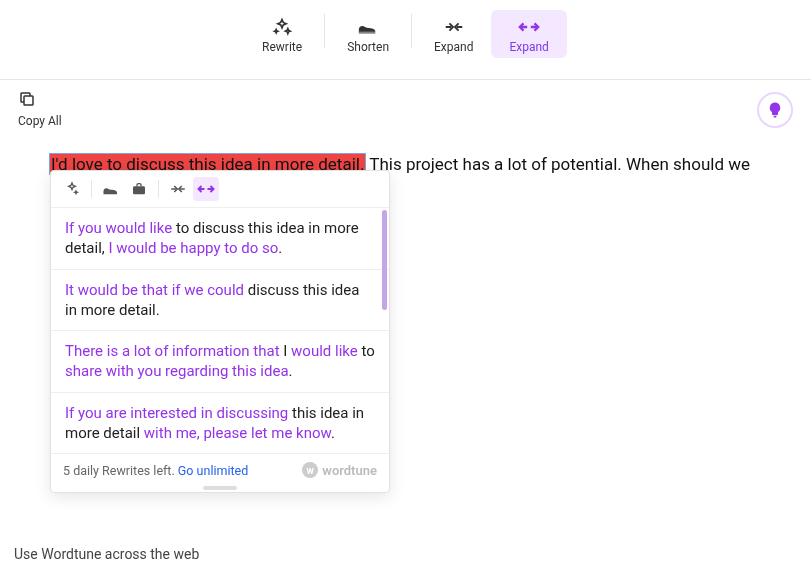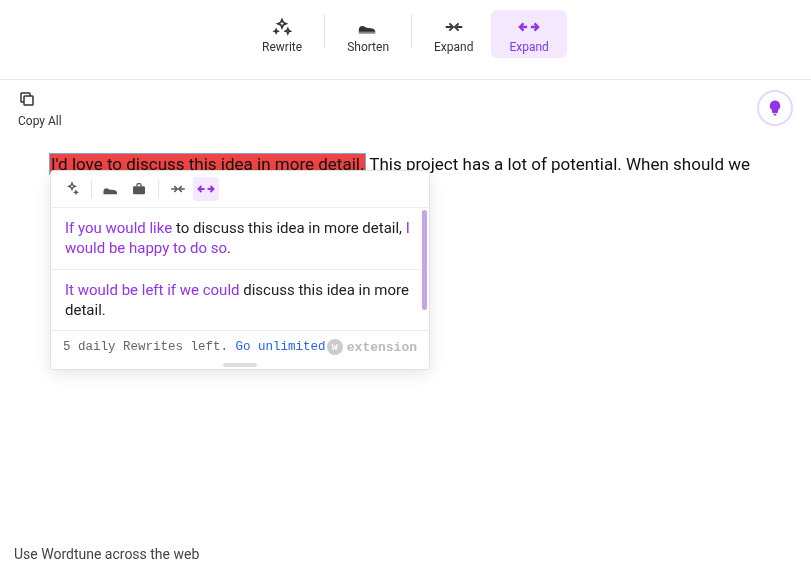--- a/index.html
+++ b/index.html
@@ -5,40 +5,40 @@
 * { box-sizing: border-box; margin: 0; padding: 0; }
 body { font-family: -apple-system, BlinkMacSystemFont, "Segoe UI", Roboto, Arial, sans-serif; background: #fff; width: 811px; height: 571px; position: relative; overflow: hidden; }
 .toolbar { display: flex; justify-content: center; align-items: flex-start; height: 80px; border-bottom: 1px solid #e5e5e5; padding-top: 10px; }
 .toolbar-group { display: flex; align-items: flex-start; }
 .toolbar-btn { display: flex; flex-direction: column; align-items: center; justify-content: center; padding: 6px 18px 4px; cursor: pointer; border-radius: 6px; min-width: 64px; }
 .toolbar-btn.active { background: #f3e8ff; }
 .toolbar-btn .icon { height: 22px; display: flex; align-items: center; justify-content: center; }
 .toolbar-btn .label { font-size: 12px; color: #333; margin-top: 2px; }
 .toolbar-btn.active .label { color: #7c3aed; }
 .divider { width: 1px; height: 34px; background: #e5e5e5; margin: 4px 4px 0; }
-.subbar { display: flex; align-items: flex-start; justify-content: space-between; padding: 10px 18px 0 18px; }
+.subbar { display: flex; align-items: flex-end; justify-content: space-between; padding: 10px 18px 0 18px; }
 .copy-all { display: flex; flex-direction: column; align-items: flex-start; cursor: pointer; }
 .copy-all .icon { width: 18px; height: 18px; }
 .copy-all .label { font-size: 12px; color: #333; margin-top: 6px; }
 .lightbulb { width: 36px; height: 36px; border: 2px solid #e9d5ff; border-radius: 50%; display: flex; align-items: center; justify-content: center; cursor: pointer; }
 .lightbulb svg { width: 18px; height: 18px; }
 .editor { padding: 24px 36px 0 50px; position: relative; }
 .text-line { font-size: 17px; line-height: 1.5; color: #111; }
 .selected-text { background: #ef4444; outline: 1px solid #7aa7e0; padding: 0 1px; }
-.popup { position: absolute; top: 170px; left: 50px; width: 380px; background: #fff; border: 1px solid #e2e2e2; border-radius: 4px; box-shadow: 0 4px 16px rgba(0,0,0,0.1); }
+.popup { position: absolute; top: 170px; left: 50px; width: 340px; background: #fff; border: 1px solid #e2e2e2; border-radius: 4px; box-shadow: 0 4px 16px rgba(0,0,0,0.1); }
 .popup-toolbar { display: flex; align-items: center; padding: 6px 8px; gap: 2px; border-bottom: 1px solid #eee; }
 .popup-tb-btn { width: 26px; height: 24px; display: flex; align-items: center; justify-content: center; border-radius: 4px; cursor: pointer; }
 .popup-tb-btn.active { background: #f3e8ff; }
 .popup-tb-sep { width: 1px; height: 18px; background: #e5e5e5; margin: 0 4px; }
 .suggestions { max-height: 260px; overflow-y: auto; position: relative; }
 .suggestion { padding: 10px 14px; border-bottom: 1px solid #eee; font-size: 15px; line-height: 1.35; color: #222; cursor: pointer; }
 .suggestion:last-child { border-bottom: none; }
 .hl { color: #9333ea; }
 .scroll-thumb { position: absolute; right: 2px; top: 2px; width: 5px; height: 100px; background: #c4a5e8; border-radius: 3px; }
-.popup-footer { display: flex; align-items: center; justify-content: space-between; padding: 8px 12px; border-top: 1px solid #eee; font-size: 12.5px; color: #666; font-family: Liberation Mono, monospace; }
+.popup-footer { display: flex; align-items: center; justify-content: space-between; padding: 8px 12px; border-top: 1px solid #eee; font-size: 12.5px; color: #666; }
 .popup-footer a { color: #2563eb; text-decoration: none; cursor: pointer; }
 .brand { display: flex; align-items: center; gap: 4px; color: #bbb; font-weight: 600; font-size: 13px; }
 .brand-circle { width: 16px; height: 16px; border-radius: 50%; background: #ccc; display: flex; align-items: center; justify-content: center; color: #fff; font-size: 10px; font-weight: bold; }
 .drag-handle { display:flex; justify-content:center; padding-bottom:2px;}
 .drag-handle div { width: 34px; height: 4px; background: #ddd; border-radius: 2px; }
 .promo { position: absolute; left: 14px; bottom: 6px; font-size: 14px; color: #444; line-height: 1.5; }
 svg { display: block; }
 </style>
 </head>
 <body>
@@ -140,29 +140,31 @@
     </div>
     <div class="popup-tb-btn active">
       <svg width="18" height="12" viewBox="0 0 24 14" fill="none" stroke="#9333ea" stroke-width="2.5">
           <path d="M10 7H3M14 7h7M6 3L2 7l4 4M18 3l4 4-4 4"></path>
         </svg>
     </div>
   </div>
   <div class="suggestions" id="suggestions">
     <div class="scroll-thumb"></div>
   <div class="suggestion"><span class="hl">If you would like</span><span> to discuss this idea in more detail, </span><span class="hl">I would be happy to do so</span><span>.</span></div>
-      <div class="suggestion"><span class="hl">It would be left if we could</span><span> discuss this idea in more detail.</span></div>
+      <div class="suggestion"><span class="hl">It would be that if we could</span><span> discuss this idea in more detail.</span></div>
+      <div class="suggestion"><span class="hl">There is a lot of information that</span><span> I </span><span class="hl">would like</span><span> to </span><span class="hl">share with you regarding this idea</span><span>.</span></div>
+      <div class="suggestion"><span class="hl">If you are interested in discussing</span><span> this idea in more detail </span><span class="hl">with me, please let me know</span><span>.</span></div>
     </div>
   <div class="popup-footer">
     <div>
       <span>5 daily Rewrites left. </span><a>Go unlimited</a>
     </div>
     <div class="brand">
       <div class="brand-circle">w</div>
-      <span>extension</span>
+      <span>wordtune</span>
     </div>
   </div>
   <div class="drag-handle">
       <div></div>
     </div>
 </div>
 
 <div class="promo">
   <div>Use Wordtune across the web</div>
 </div>

